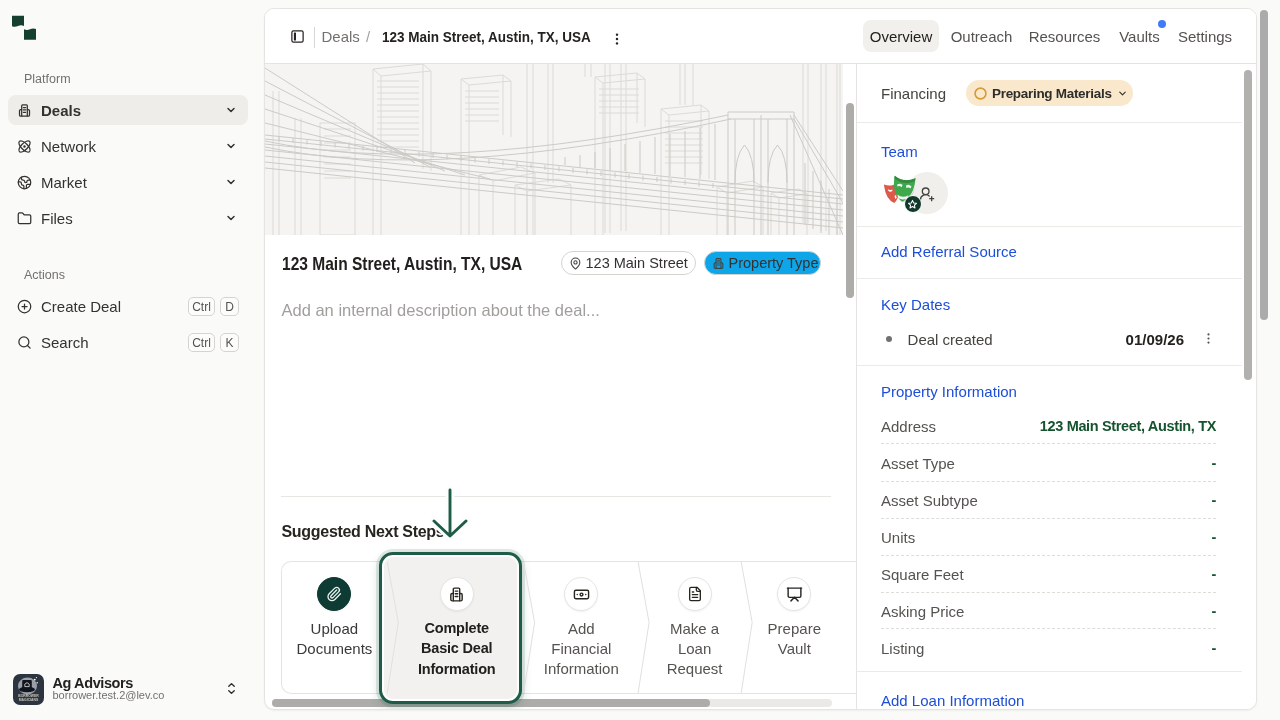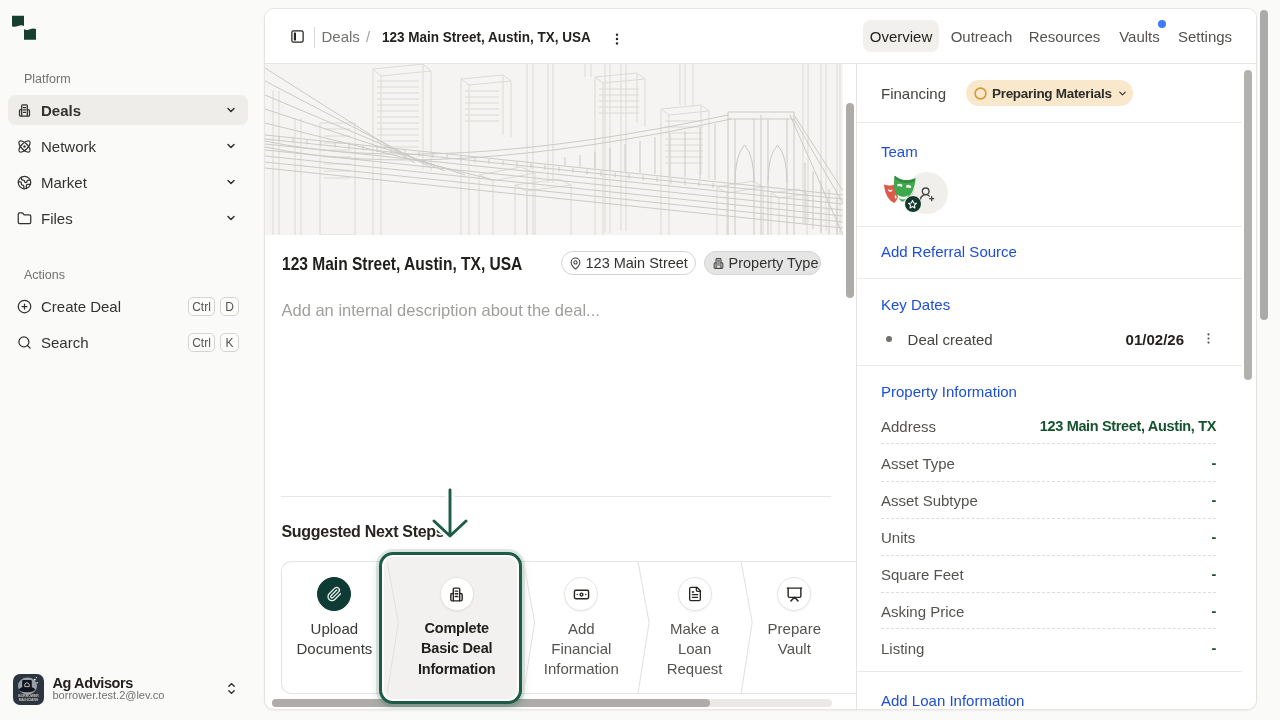--- a/index.html
+++ b/index.html
@@ -181,21 +181,21 @@
   <div class="sb" style="left:581px; top:94px; width:8px; height:195px; background:#aeaca9;"></div>
 
   <div class="abs" style="left:16.5px; top:244px; color:#21201d; font-size:18.5px; font-weight:600; transform:scaleX(0.84); transform-origin:0 0;">123 Main Street, Austin, TX, USA</div>
   <div class="abs f" style="left:295.5px; top:242px; width:135px; height:24px; border:1px solid #d6d4d1; border-radius:12px; background:#fff;">
    <svg style="margin-left:7px;" width="13" height="13" viewBox="0 0 24 24" fill="none" stroke="#44433f" stroke-width="2" stroke-linecap="round" stroke-linejoin="round">
             <path d="M20 10c0 4.993-5.539 10.193-7.399 11.799a1 1 0 0 1-1.202 0C9.539 20.193 4 14.993 4 10a8 8 0 0 1 16 0"></path>
             <circle cx="12" cy="10" r="3"></circle>
           </svg>
    <span style="margin-left:4px; font-size:14.5px; color:#33322f;">123 Main Street</span>
   </div>
-  <div class="abs f" style="left:438.5px; top:242px; width:117px; height:24px; border:1px solid #d6d4d1; border-radius:12px; background:#e5e5e5;">
+  <div class="abs f" style="left:438.5px; top:242px; width:117px; height:24px; border:1px solid #d6d4d1; border-radius:12px; background:#0ea5e9;">
    <svg style="margin-left:7px;" width="13" height="13" viewBox="0 0 24 24" fill="none" stroke="#44433f" stroke-width="2" stroke-linecap="round" stroke-linejoin="round">
             <rect x="7.5" y="3" width="9" height="18" rx="1.4"></rect>
             <path d="M10.2 7.2h3.6M10.2 11h3.6M10.2 14.8h3.6"></path>
             <path d="M7.5 10.5H6a2 2 0 0 0-2 2V19a2 2 0 0 0 2 2h1.5"></path>
             <path d="M16.5 10.5H18a2 2 0 0 1 2 2V19a2 2 0 0 1-2 2h-1.5"></path>
           </svg>
    <span style="margin-left:4px; font-size:14.5px; color:#33322f;">Property Type</span>
   </div>
   <div class="abs" style="left:16.5px; top:292px; color:#a19f9b; font-size:16.5px;">Add an internal description about the deal...</div>
   <div class="abs" style="left:16px; top:486.5px; width:550px; height:1px; background:#e8e6e3;"></div>
@@ -304,21 +304,21 @@
   <div class="abs" style="left:46.8px; top:186.3px; width:18px; height:18px; border-radius:50%; background:#12382c; border:1.6px solid #fff;"></div>
   <svg class="abs" style="left:50.3px; top:189.8px;" width="11" height="11" viewBox="0 0 24 24" fill="none" stroke="#fff" stroke-width="2.2" stroke-linejoin="round">
           <path d="M12 3l2.6 5.6 6.1.7-4.5 4.2 1.2 6-5.4-3-5.4 3 1.2-6L3.3 9.3l6.1-.7Z"></path>
         </svg>
   <div class="divline" style="top:216.6px;"></div>
   <div class="rp-h" style="top:234px;">Add Referral Source</div>
   <div class="divline" style="top:269px;"></div>
   <div class="rp-h" style="top:287.3px;">Key Dates</div>
   <div class="abs" style="left:28.8px; top:326.6px; width:6px; height:6px; border-radius:50%; background:#73716e;"></div>
   <div class="rp-l" style="left:50.6px; top:322.3px; color:#44433f;">Deal created</div>
-  <div class="abs" style="right:72px; top:322.3px; color:#23221f; font-size:15px; font-weight:600;">01/02/26</div>
+  <div class="abs" style="right:72px; top:322.3px; color:#23221f; font-size:15px; font-weight:600;">01/09/26</div>
   <svg class="abs" style="left:345px; top:323px;" width="13" height="13" viewBox="0 0 24 24" fill="#55534f">
           <circle cx="12" cy="4.5" r="2"></circle>
           <circle cx="12" cy="12" r="2"></circle>
           <circle cx="12" cy="19.5" r="2"></circle>
         </svg>
   <div class="divline" style="top:356px;"></div>
   <div class="rp-h" style="top:374.3px;">Property Information</div>
   <div class="rp-l" style="top:409.3px;">Address</div>
   <div class="rp-v" style="top:409.3px;">123 Main Street, Austin, TX</div>
   <div class="dashline" style="top:433.8px;"></div>

